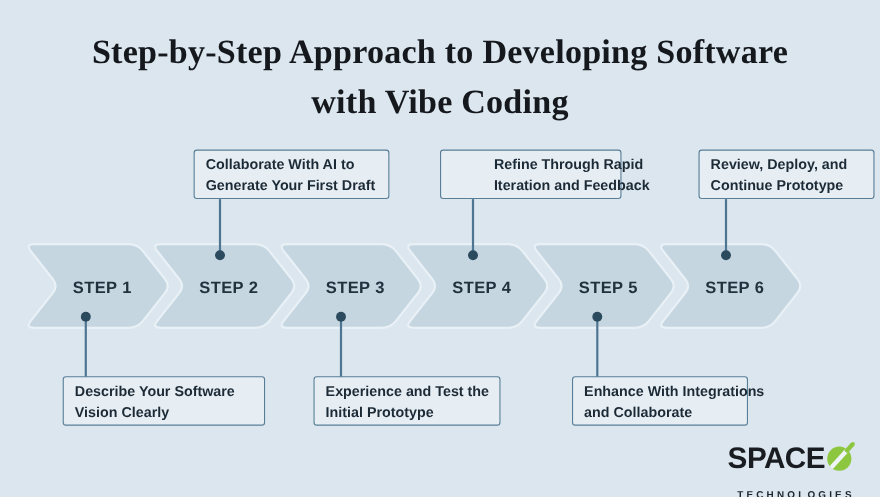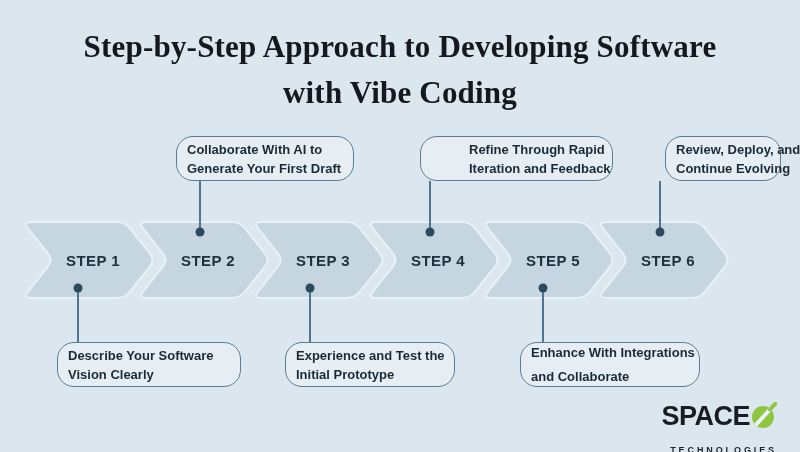--- a/index.html
+++ b/index.html
@@ -41,40 +41,40 @@
     stroke-width:2;
   }
   .dot{ fill:#2b4a5e; }
   .callout{
     position:absolute;
     z-index:2;
     box-sizing:border-box;
     height:45px;
     background:#e6eef4;
     border:1.5px solid #587e97;
-    border-radius:17px;
+    border-radius:3px;
     display:flex;
     flex-direction:column;
     justify-content:center;
     padding:0 10px;
     font-size:13px;
     font-weight:bold;
     line-height:19px;
     color:#1c2a36;
     white-space:nowrap;
   }
   .callout span{display:block;}
   .box-top{ top:136px; }
   .box-bottom{ top:342px; }
   .b2{ left:176px; width:178px; }
-  .b4{ left:420px; width:193px;padding-left:48px; }
-  .b6{ left:665px; width:116px; }
+  .b4{ left:400px; width:165px;padding-left:48px; }
+  .b6{ left:635px; width:160px; }
   .b1{ left:57px;  width:184px; }
   .b3{ left:285px; width:170px; }
-  .b5{ left:520px; width:180px;justify-content:space-between; }
+  .b5{ left:520px; width:160px; }
   .logo{
     position:absolute;
     right:23px; top:402px;
     z-index:2;
     text-align:right;
   }
   .logo-row{
     display:flex;
     align-items:center;
     justify-content:flex-start;
@@ -144,21 +144,21 @@
   <div class="callout box-top b2">
     <span>Collaborate With AI to</span>
     <span>Generate Your First Draft</span>
   </div>
   <div class="callout box-top b4">
     <span>Refine Through Rapid</span>
     <span>Iteration and Feedback</span>
   </div>
   <div class="callout box-top b6">
     <span>Review, Deploy, and</span>
-    <span>Continue Evolving</span>
+    <span>Continue Prototype</span>
   </div>
 
   <div class="callout box-bottom b1">
     <span>Describe Your Software</span>
     <span>Vision Clearly</span>
   </div>
   <div class="callout box-bottom b3">
     <span>Experience and Test the</span>
     <span>Initial Prototype</span>
   </div>

